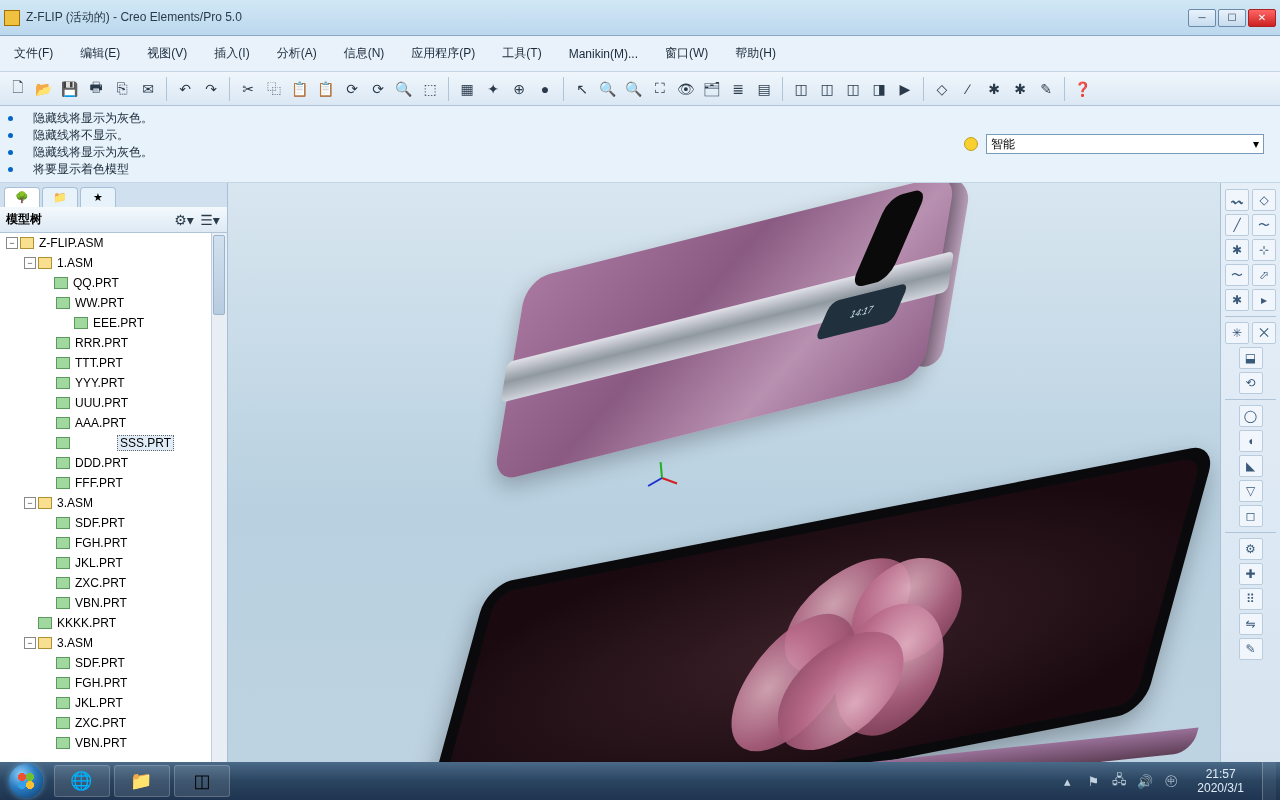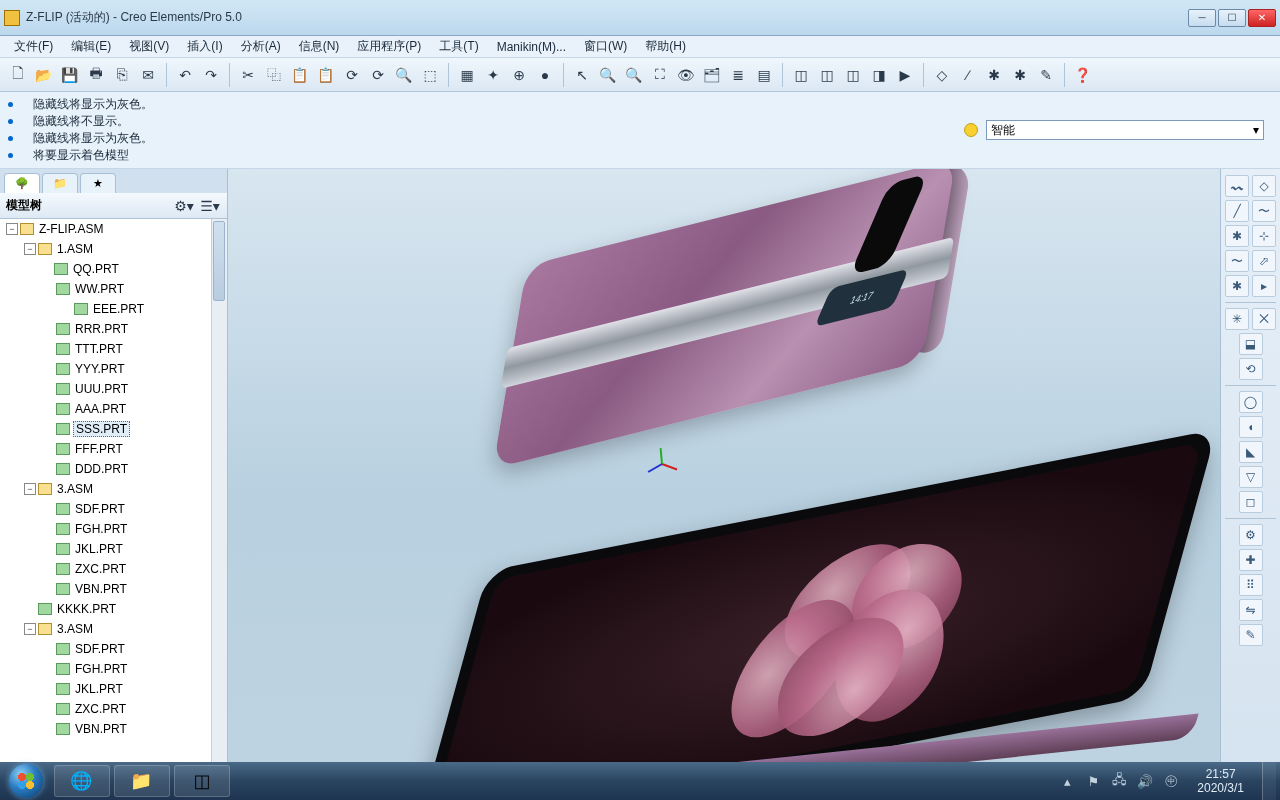--- a/index.html
+++ b/index.html
@@ -7,21 +7,21 @@
 
 
 .titlebar { height:36px; background:linear-gradient(#d1e7f5,#bcd8ee); display:flex; align-items:center; padding:0 4px; border-bottom:1px solid #8aa8c4; }
 .titlebar .app-icon { width:16px; height:16px; background:#f0c040; border:1px solid #a07000; margin-right:6px; }
 .titlebar .title { color:#2a3a4a; flex:1; }
 .winbtns { display:flex; gap:2px; }
 .winbtn { width:28px; height:18px; border:1px solid #6a8aa8; background:linear-gradient(#e8f2fb,#c7dcef); border-radius:2px; display:flex; align-items:center; justify-content:center; font-size:10px; color:#2a3a4a; cursor:pointer; }
 .winbtn.close { background:linear-gradient(#f66,#c22); color:#fff; border-color:#a22; }
 
 
-.menubar { height:22px; background:#e9f2fa; display:flex; align-items:center; padding:0 6px; gap:2px; border-bottom:1px solid #c5d6e6; }
+.menubar { height:36px; background:#e9f2fa; display:flex; align-items:center; padding:0 6px; gap:11px; border-bottom:1px solid #c5d6e6; }
 .menuitem { padding:2px 8px; color:#1a2a3a; cursor:pointer; }
 
 
 .toolbar { height:34px; background:linear-gradient(#f0f6fc,#dbe8f4); display:flex; align-items:center; padding:0 6px; gap:2px; border-bottom:1px solid #b0c4d8; }
 .tbtn { width:24px; height:24px; border:1px solid transparent; display:flex; align-items:center; justify-content:center; font-size:14px; color:#2a3a4a; cursor:pointer; border-radius:2px; }
 .tsep { width:1px; height:24px; background:#b0c4d8; margin:0 4px; }
 
 
 .msgarea { background:#e8f2fb; padding:4px 8px; border-bottom:1px solid #c5d6e6; }
 .msgline { display:flex; align-items:center; gap:20px; color:#1a2a3a; line-height:17px; }
@@ -37,21 +37,21 @@
 
 
 .sidebar { width:228px; background:#e2ecf5; border-right:1px solid #a8c0d6; display:flex; flex-direction:column; }
 .sidetabs { height:24px; display:flex; align-items:flex-end; padding-left:4px; gap:2px; background:#d0e0ee; }
 .sidetab { width:36px; height:20px; border:1px solid #a8c0d6; border-bottom:none; background:#e8f2fb; border-radius:4px 4px 0 0; display:flex; align-items:center; justify-content:center; font-size:11px; cursor:pointer; }
 .sidetab.active { background:#fff; }
 .treeheader { height:26px; display:flex; align-items:center; justify-content:space-between; padding:0 6px; background:linear-gradient(#f4f9fd,#dde9f4); border-bottom:1px solid #b0c4d8; }
 .treeheader .tbtns { display:flex; gap:4px; }
 .treebody { flex:1; overflow-y:auto; background:#fff; position:relative; }
 .treeitem { display:flex; align-items:center; height:20px; cursor:pointer; white-space:nowrap; }
-.treeitem.sel .label { border:1px dotted #666; background:#e0ecf8; }
+.treeitem.sel .label { border:1px dotted #666; background:#e0ecf8;margin-left:44px; }
 .expander { width:12px; height:12px; border:1px solid #888; background:#fff; display:flex; align-items:center; justify-content:center; font-size:9px; line-height:1; color:#444; margin-right:2px; cursor:pointer; }
 .ticon { width:14px; height:12px; margin-right:3px; border:1px solid #b09030; background:#f8e090; }
 .ticon.prt { background:#a0d8a0; border-color:#5a9a5a; }
 .label { padding:0 2px; }
 .treescr { position:absolute; right:0; top:0; width:16px; height:100%; background:#e8eef4; border-left:1px solid #c0d0e0; }
 .thumb { position:absolute; right:2px; top:2px; width:12px; height:80px; background:linear-gradient(#d0e0ee,#b8cce0); border:1px solid #9ab4cc; border-radius:2px; }
 
 
 .viewport { flex:1; background:linear-gradient(180deg,#d8e6f0 0%,#b8d0e0 50%,#c0d4e2 100%); position:relative; overflow:hidden; }
 
@@ -277,26 +277,26 @@
           <span class="label">AAA.PRT</span>
         </div>
         <div class="treeitem sel" style="padding-left: 42px;">
           <span style="width:14px;display:inline-block;"></span>
           <span class="ticon prt"></span>
           <span class="label">SSS.PRT</span>
         </div>
         <div class="treeitem" style="padding-left: 42px;">
           <span style="width:14px;display:inline-block;"></span>
           <span class="ticon prt"></span>
+          <span class="label">DDD.PRT</span>
+        </div>
+        <div class="treeitem" style="padding-left: 42px;">
+          <span style="width:14px;display:inline-block;"></span>
+          <span class="ticon prt"></span>
           <span class="label">FFF.PRT</span>
-        </div>
-        <div class="treeitem" style="padding-left: 42px;">
-          <span style="width:14px;display:inline-block;"></span>
-          <span class="ticon prt"></span>
-          <span class="label">DDD.PRT</span>
         </div>
         <div class="treeitem" style="padding-left: 24px;">
           <span class="expander">−</span>
           <span class="ticon "></span>
           <span class="label">3.ASM</span>
         </div>
         <div class="treeitem" style="padding-left: 42px;">
           <span style="width:14px;display:inline-block;"></span>
           <span class="ticon prt"></span>
           <span class="label">SDF.PRT</span>

